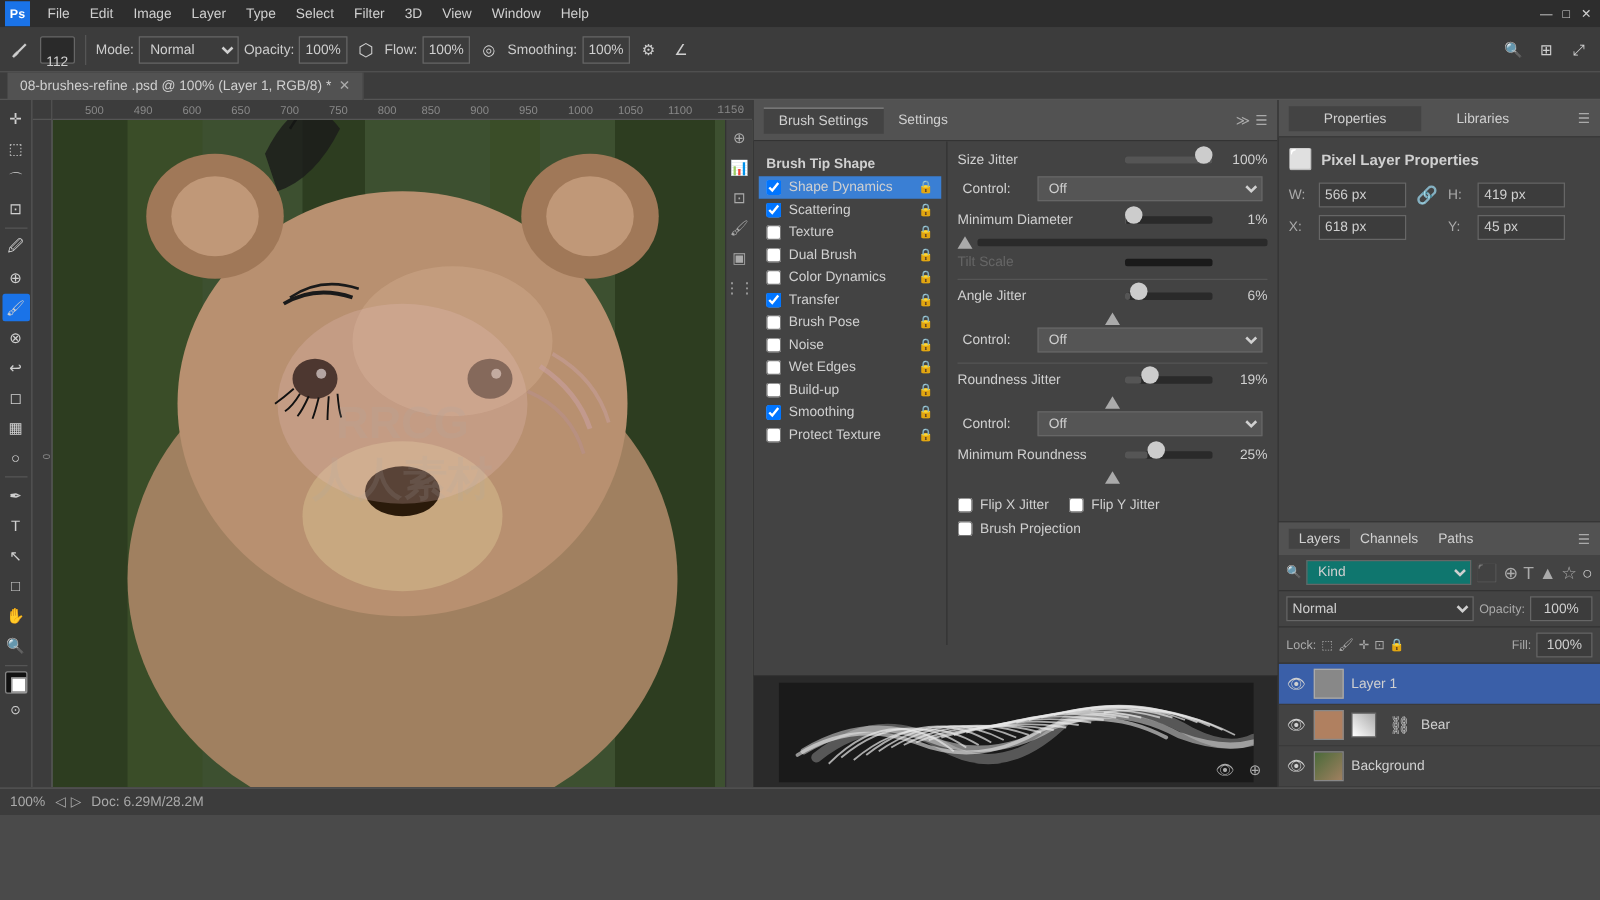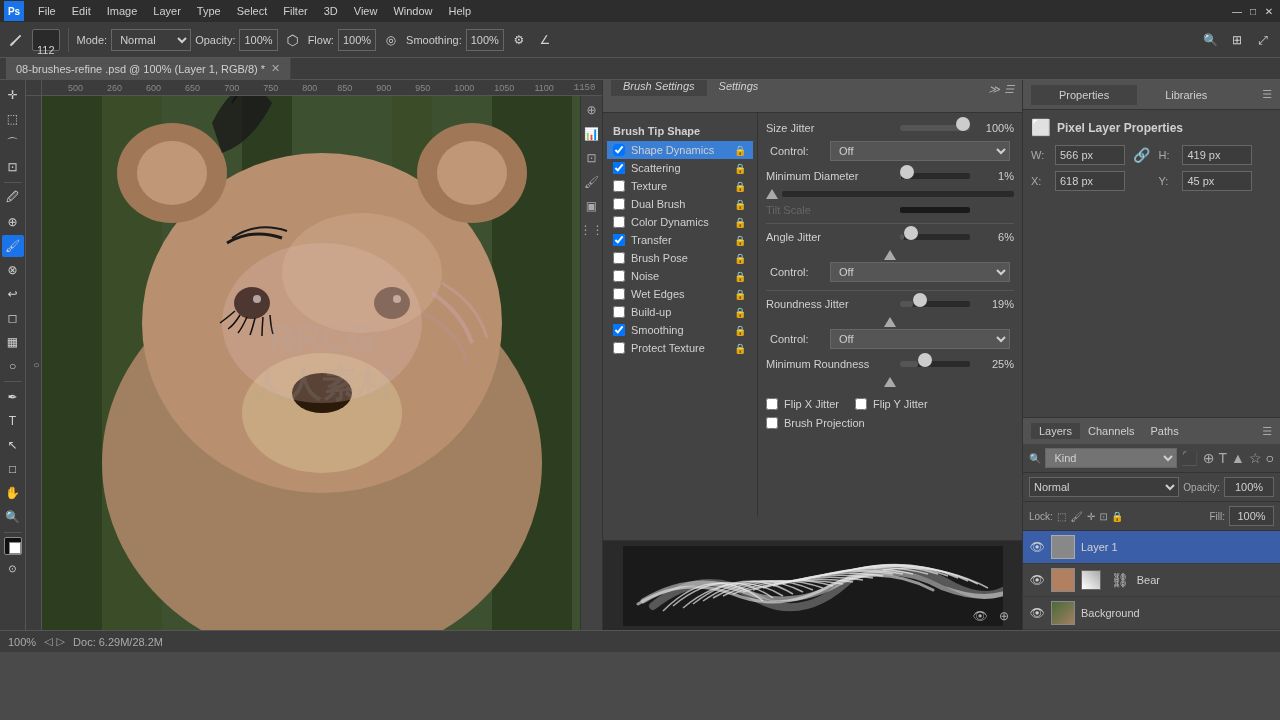--- a/index.html
+++ b/index.html
@@ -30,21 +30,21 @@
     .tb-tool { width: 22px; height: 22px; display: flex; align-items: center; justify-content: center; cursor: pointer; border-radius: 2px; color: #d0d0d0; font-size: 12px; }
     .tb-tool.active { background: #1a73e8; }
     .tb-separator { width: 18px; height: 1px; background: #555; margin: 2px 0; }
 
     
     #ruler-h { background: #3c3c3c; height: 16px; display: flex; align-items: center; padding-left: 26px; font-size: 9px; color: #888; border-bottom: 1px solid #555; overflow: hidden; }
     #ruler-v { background: #3c3c3c; width: 16px; writing-mode: vertical-rl; display: flex; align-items: center; font-size: 9px; color: #888; border-right: 1px solid #555; }
 
     
     #brush-panel { width: 420px; background: #434343; border-left: 1px solid #333; display: flex; flex-direction: column; }
-    #brush-panel-header { background: #525252; height: 30px; display: flex; align-items: flex-end; padding: 16px 8px; border-bottom: 1px solid #333; font-style: italic; }
+    #brush-panel-header { background: #525252; height: 30px; display: flex; align-items: center; padding: 16px 8px; border-bottom: 1px solid #333; }
     .panel-tab { padding: 4px 12px; font-size: 11px; cursor: pointer; color: #d0d0d0; }
     .panel-tab.active { background: #434343; border-top: 1px solid #888; }
     .panel-arrows { margin-left: auto; display: flex; gap: 4px; }
 
     #brush-content { display: flex; flex: 1; }
     #brush-left { width: 155px; background: #434343; border-right: 1px solid #333; padding: 8px 4px; }
     .brush-section-title { font-size: 11px; color: #d0d0d0; padding: 4px 6px; font-weight: bold; }
     .brush-item { display: flex; align-items: center; padding: 3px 6px; gap: 6px; cursor: pointer; }
     .brush-item.active { background: #3a7fd4; }
     .brush-item input[type="checkbox"] { width: 12px; height: 12px; }
@@ -80,21 +80,21 @@
     .prop-title { font-size: 12px; font-weight: bold; color: #d0d0d0; margin-bottom: 8px; display: flex; align-items: center; gap: 6px; }
     .prop-row { display: flex; align-items: center; margin-bottom: 6px; gap: 4px; }
     .prop-label { font-size: 11px; color: #aaa; width: 20px; }
     .prop-input { background: #3c3c3c; border: 1px solid #666; color: #d0d0d0; font-size: 11px; padding: 2px 4px; height: 20px; width: 70px; }
     .prop-chain { font-size: 14px; color: #888; padding: 0 4px; }
     #layers-section { border-top: 1px solid #333; }
     #layers-header { background: #525252; height: 26px; display: flex; align-items: center; padding: 0 8px; }
     .layers-tab { padding: 2px 8px; font-size: 11px; cursor: pointer; color: #d0d0d0; }
     .layers-tab.active { background: #434343; }
     #layers-toolbar { background: #434343; padding: 4px 6px; display: flex; align-items: center; gap: 4px; border-bottom: 1px solid #333; }
-    .layers-search { background: #737373; border: 1px solid #666; color: #d0d0d0; font-size: 11px; padding: 2px 4px; height: 20px; flex: 1; }
+    .layers-search { background: #0f766e; border: 1px solid #666; color: #d0d0d0; font-size: 11px; padding: 2px 4px; height: 20px; flex: 1; }
     #layers-controls { padding: 4px 6px; display: flex; align-items: center; gap: 4px; border-bottom: 1px solid #333; }
     .layer-mode-select { background: #3c3c3c; border: 1px solid #666; color: #d0d0d0; font-size: 11px; height: 20px; flex: 1; }
     .opacity-label { font-size: 10px; color: #aaa; }
     .opacity-input { background: #3c3c3c; border: 1px solid #666; color: #d0d0d0; font-size: 11px; width: 50px; height: 20px; text-align: center; }
     #layers-lock { padding: 4px 6px; display: flex; align-items: center; gap: 4px; border-bottom: 1px solid #333; font-size: 10px; color: #aaa; }
     #layers-list { flex: 1; overflow-y: auto; }
     .layer-item { display: flex; align-items: center; padding: 4px 6px; gap: 6px; cursor: pointer; border-bottom: 1px solid #3a3a3a; }
     .layer-item.active { background: #3a5fa8; }
     .layer-eye { width: 16px; height: 16px; display: flex; align-items: center; justify-content: center; cursor: pointer; font-size: 12px; }
     .layer-thumb { width: 24px; height: 24px; background: #666; border: 1px solid #888; display: flex; align-items: center; justify-content: center; font-size: 8px; }
@@ -211,21 +211,21 @@
         <div style="position:absolute;bottom:0;right:0;width:12px;height:12px;background:#fff;border:1px solid #888;"></div>
       </div>
       <div class="tb-tool" style="font-size:10px;">⊙</div>
     </div>
 
     <div class="canvas-with-ruler">
       <div style="display:flex;">
         <div class="ruler-corner"></div>
         <div id="ruler-h" style="flex:1;">
           <span style="margin-right:24px;">500</span>
-          <span style="margin-right:24px;">260</span>
+          <span style="margin-right:24px;">490</span>
           <span style="margin-right:24px;">600</span>
           <span style="margin-right:24px;">650</span>
           <span style="margin-right:24px;">700</span>
           <span style="margin-right:24px;">750</span>
           <span style="margin-right:20px;">800</span>
           <span style="margin-right:24px;">850</span>
           <span style="margin-right:24px;">900</span>
           <span style="margin-right:24px;">950</span>
           <span style="margin-right:20px;">1000</span>
           <span style="margin-right:20px;">1050</span>

